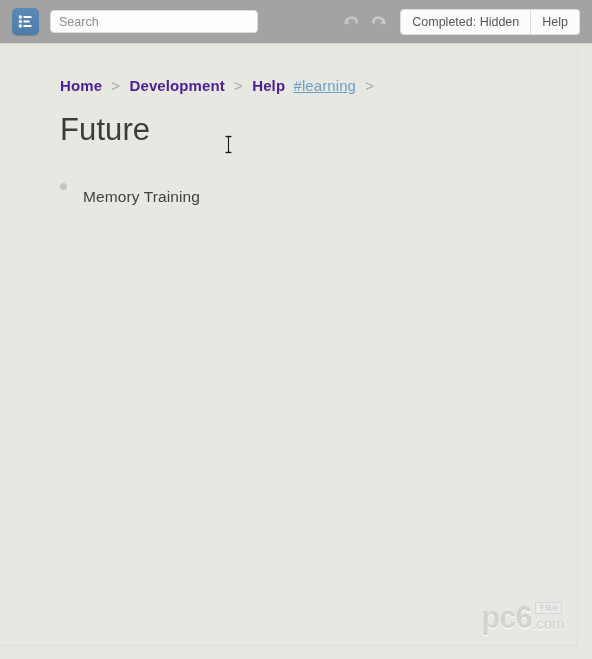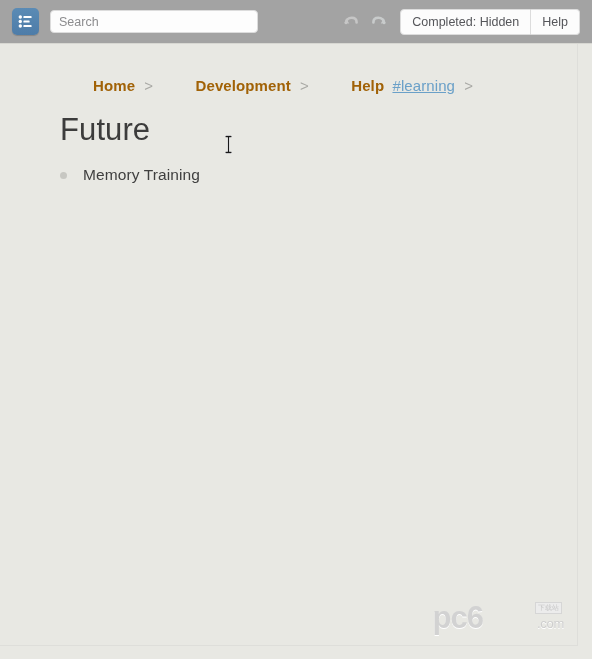--- a/index.html
+++ b/index.html
@@ -124,24 +124,23 @@
   
   #breadcrumb {
     margin: 33px 0 0 60px;
     font-size: 15px;
     line-height: 18px;
     color: #6d6d6d;
     letter-spacing: .1px;
   }
   .crumb {
     font-weight: bold;
-    color: #a16207;
+    color: #4c1d95;
     text-decoration: none;
     cursor: pointer;
-    margin-left: 33px;
   }
   .crumb-sep {
     color: #a8a8a4;
     font-weight: normal;
     margin: 0 5px;
   }
   .crumb-tag {
     color: #6aa0c8;
     cursor: pointer;
     font-weight: normal;
@@ -174,49 +173,49 @@
     height: 7px;
     border-radius: 50%;
     background: #c7c7c2;
     flex: 0 0 auto;
     margin-right: 16px;
   }
   .item-label {
     font-size: 15.5px;
     color: #3f3f3f;
     letter-spacing: .1px;
+    margin-top: 22px;
   }
 
   
   #watermark {
     position: absolute;
     right: 13px;
     bottom: 13px;
     user-select: none;
     pointer-events: none;
     display: flex;
     align-items: flex-end;
-    gap: 44px;
   }
   #watermark-text {
     font-family: "Liberation Sans", sans-serif;
     font-size: 31px;
     font-weight: bold;
     color: #d2d2d2;
     letter-spacing: -1px;
     line-height: 28px;
     text-shadow: 0 1px 0 #fff;
   }
   #watermark-dotcom {
     font-family: "Liberation Sans", sans-serif;
-    font-size: 13px;
+    font-size: 15px;
     color: #cfcfcf;
     letter-spacing: -.3px;
     line-height: 17px;
-    margin-left: 10px;
+    margin-left: 1px;
     text-shadow: 0 1px 0 #fff;
   }
   #watermark-badge {
     position: absolute;
     right: 2px;
     top: -2px;
     font-size: 7px;
     color: #c6c6c6;
     border: 1px solid #d6d6d6;
     background: #ececec;

